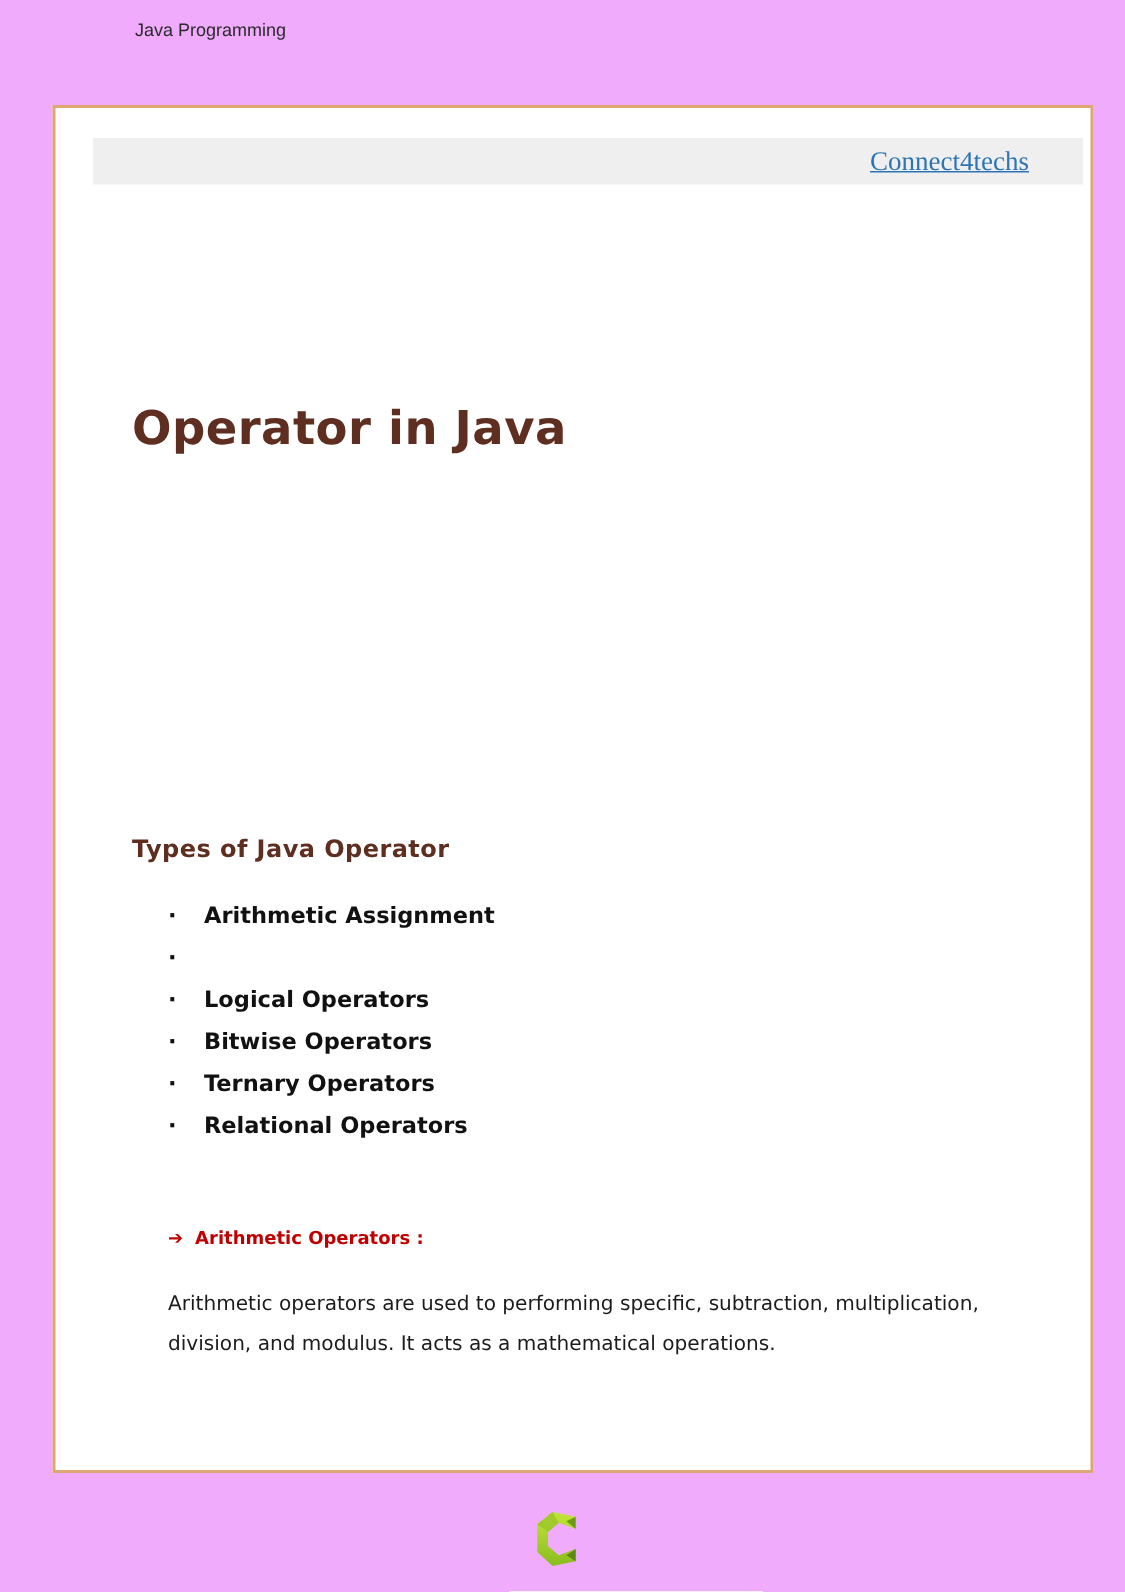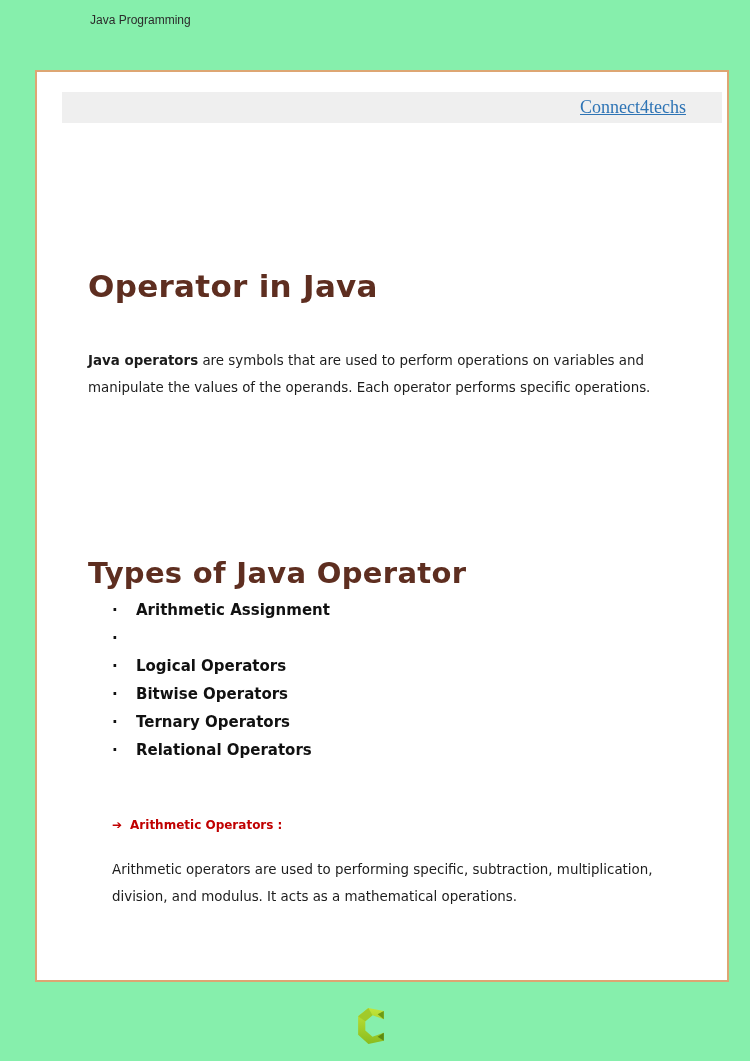--- a/index.html
+++ b/index.html
@@ -11,21 +11,21 @@
     --text-color:#1C1C1C;
     --logo-green-light:#C3E53A;
     --logo-green-dark:#8ABC1E;
     --logo-green-facet:#6D9A15;
   }
   html,body{margin:0;padding:0;background:#ffffff;}
   .page{
     position:relative;
     width:750px;
     height:1061px;
-    background:#86efac;
+    background:#f0abfc;
     overflow:hidden;
     font-family:"DejaVu Sans", sans-serif;
     color:var(--text-color);
   }
   .doc-header-label{
     position:absolute;
     left:90px; top:13px;
     font-family:"Liberation Sans", sans-serif;
     font-size:12px;
     color:#2b2b2b;
@@ -70,21 +70,21 @@
     font-size:13.4px;
     line-height:27px;
     color:var(--text-color);
     white-space:pre-wrap;
   }
   .para-intro{ top:347px; }
   .para-expression{ top:446px; }
   .section-title{
     position:absolute;
     left:88px; top:556px;
-    font-size:29px;
+    font-size:16px;
     font-weight:bold;
     color:var(--heading-brown);
     letter-spacing:0.3px;
   }
   .operator-list{
     position:absolute;
     left:112px; top:596px;
     margin:0; padding:0;
     list-style:none;
   }
@@ -131,21 +131,20 @@
   <div class="doc-header-label">Java Programming</div>
 
   <div class="doc-frame"></div>
 
   <div class="brand-bar">
     <a class="brand-link">Connect4techs</a>
   </div>
 
   <div class="title">Operator in Java</div>
 
-  <div class="para para-intro"><b>Java operators</b><span> are symbols that are used to perform operations on variables and manipulate the values of the operands. Each operator performs specific operations.</span></div>
 
 
   <div class="section-title">Types of Java Operator</div>
 
   <ul class="operator-list">
     <li>
       <span class="dot">·</span>
       <span>Arithmetic Assignment</span>
     </li>
     <li>

